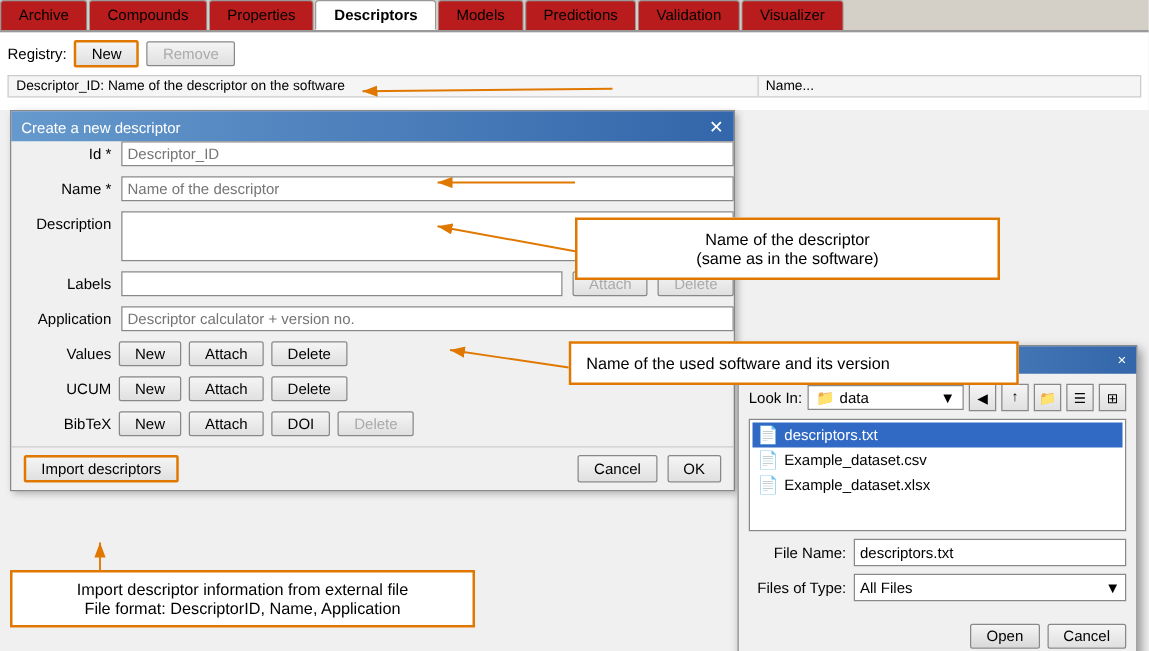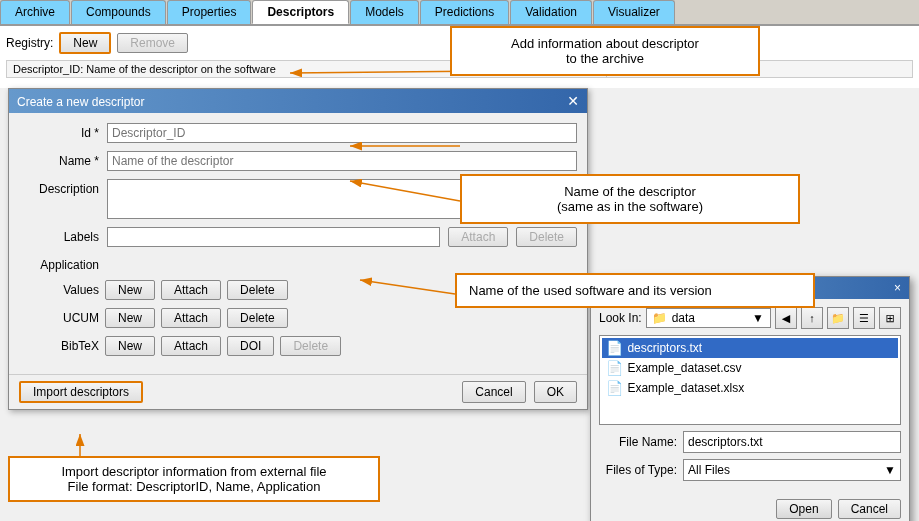--- a/index.html
+++ b/index.html
@@ -4,21 +4,21 @@
   <style>
     * { box-sizing: border-box; margin: 0; padding: 0; }
     body { font-family: Arial, sans-serif; font-size: 12px; background: #f0f0f0; width: 919px; height: 521px; overflow: hidden; position: relative; }
 
     
     .tabs { display: flex; background: #d4d0c8; border-bottom: 2px solid #999; }
     .tab {
       padding: 4px 14px;
       border: 1px solid #999;
       border-bottom: none;
-      background: #7dd3fc;
+      background: #b91c1c;
       cursor: pointer;
       font-size: 12px;
       margin-right: 1px;
       border-radius: 3px 3px 0 0;
     }
     .tab.active {
       background: #fff;
       border-bottom: 1px solid #fff;
       font-weight: bold;
     }
@@ -63,21 +63,21 @@
       display: flex;
       justify-content: space-between;
       align-items: flex-end;
       font-size: 12px;
     }
     .dialog-close {
       cursor: pointer;
       font-size: 14px;
       color: white;
     }
-    .dialog-body { padding: 10px; }
+    .dialog-body { }
     .form-row {
       display: flex;
       align-items: flex-start;
       margin-bottom: 8px;
       gap: 8px;
     }
     .form-label {
       width: 80px;
       text-align: right;
       padding-top: 3px;
@@ -324,20 +324,21 @@
 
       <div class="form-row">
         <label class="form-label">Labels</label>
         <input class="form-input" type="text" style="">
         <button class="btn" disabled="">Attach</button>
         <button class="btn" disabled="">Delete</button>
       </div>
 
       <div class="form-row">
         <label class="form-label">Application</label>
+        <input class="form-input" type="text" placeholder="Descriptor calculator + version no." style="">
       </div>
 
       <div class="button-row">
         <span class="btn-row-label">Values</span>
         <button class="btn">New</button>
         <button class="btn">Attach</button>
         <button class="btn">Delete</button>
       </div>
 
       <div class="button-row">
@@ -411,23 +412,20 @@
           <span>▼</span>
         </div>
       </div>
     </div>
     <div class="file-dialog-footer">
       <button class="btn" style="background:linear-gradient(to bottom,#f5f5f5,#d8d8d8);border:1px solid #888">Open</button>
       <button class="btn">Cancel</button>
     </div>
   </div>
 
-  <div class="ann-callout-1">
-    <span>Add information about descriptor<br>to the archive</span>
-  </div>
 
 
   <div class="ann-callout-3">
     <span>Name of the descriptor<br>(same as in the software)</span>
   </div>
 
   <div class="ann-callout-4">
     <span>Name of the used software and its version</span>
   </div>
 

